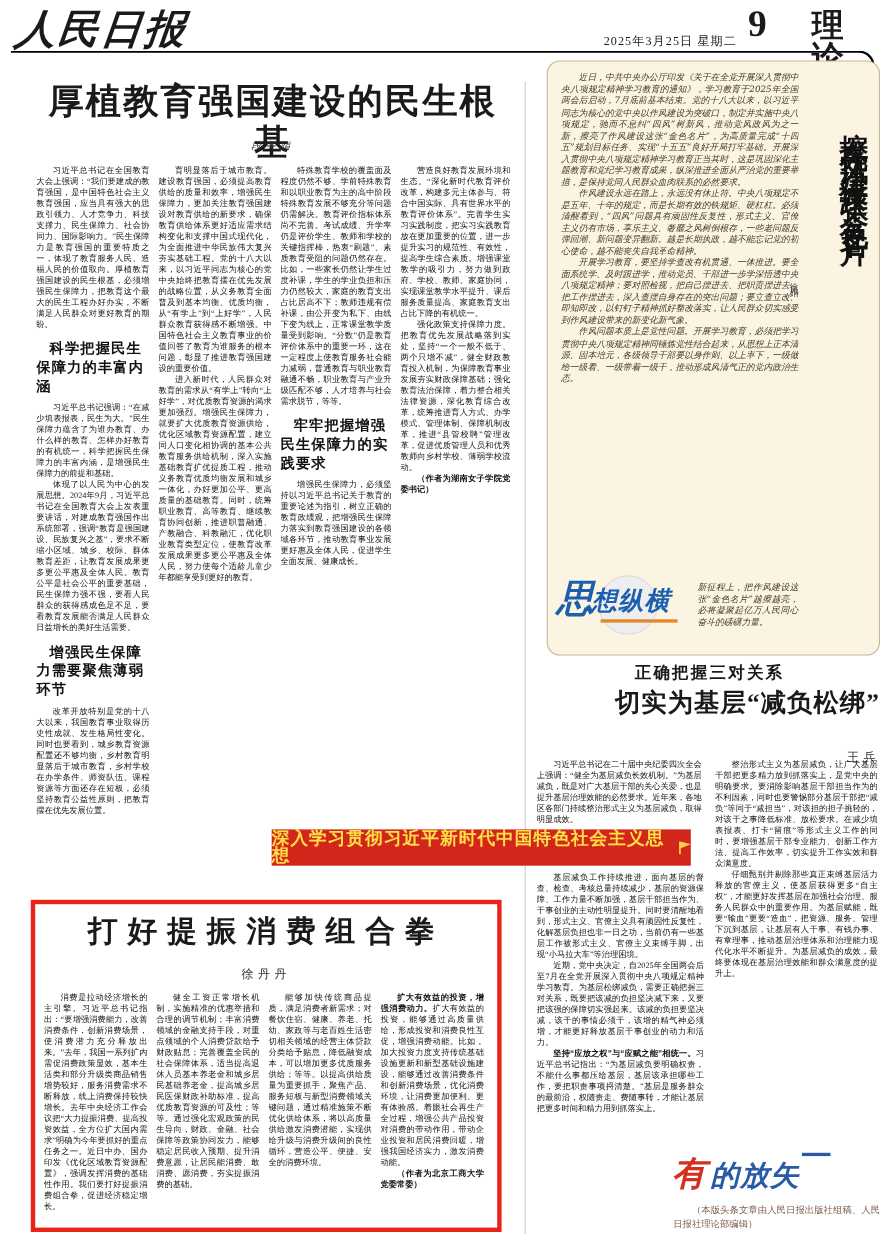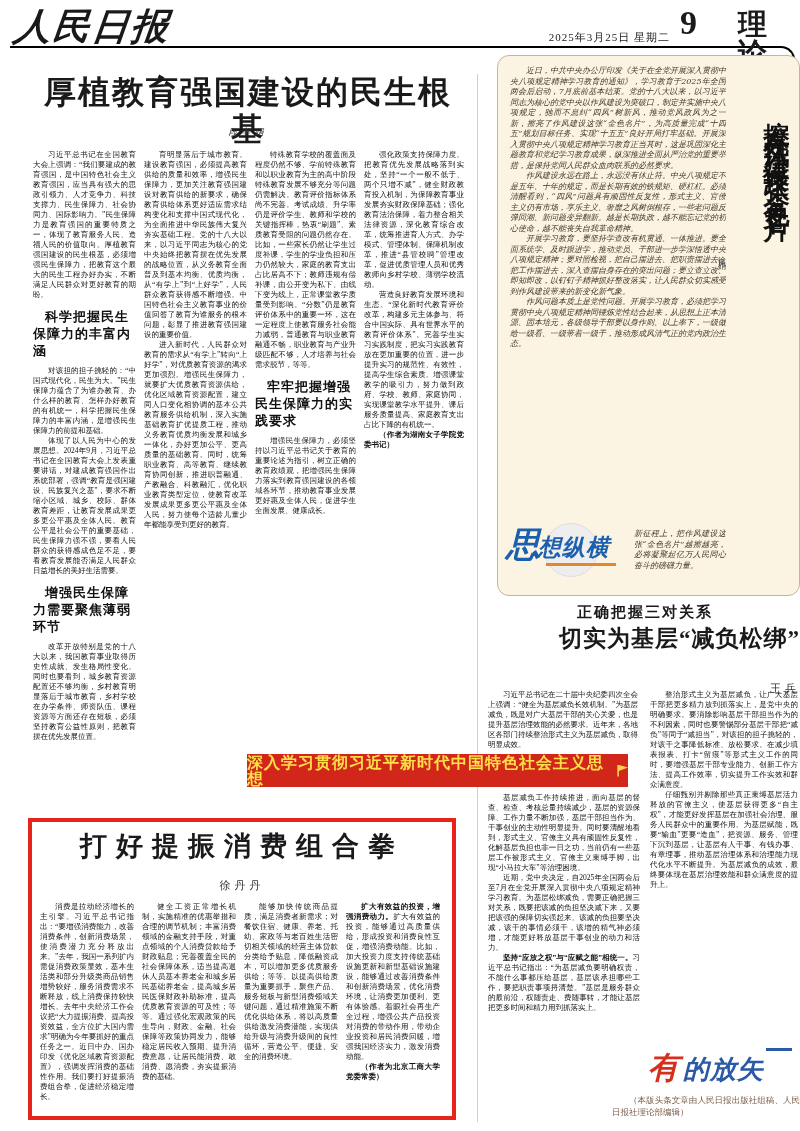--- a/index.html
+++ b/index.html
@@ -62,21 +62,21 @@
              font-size:11px;letter-spacing:4px;color:#333;}
   
   .red-box{position:absolute;left:28px;top:818px;width:428px;height:302px;
            border:4px solid #e8231a;box-sizing:border-box;z-index:3;background:#fff;}
   .rb-title{position:absolute;left:28px;top:832px;width:428px;text-align:center;
             font:700 27px/1.1 "Liberation Serif",serif;letter-spacing:9px;z-index:4;}
   .rb-author{position:absolute;left:28px;top:878px;width:428px;text-align:center;
              font-size:11px;letter-spacing:4px;color:#333;z-index:4;}
   .rb-col{z-index:4;}
   
-  .yd-logo{position:absolute;left:648px;top:1052px;width:150px;height:40px;}
+  .yd-logo{position:absolute;left:611px;top:1052px;width:150px;height:40px;}
   .yd-lead{font:italic 700 31px/1 "DejaVu Serif",serif;color:#d52f1e;}
   .yd-rest{font:italic 700 26px/1 "DejaVu Serif",serif;color:#2a5aa5;letter-spacing:1px;}
   .yd-tick{position:absolute;right:6px;top:-4px;width:26px;height:3px;background:#2a5aa5;}
   .note{position:absolute;left:612px;top:1094px;width:188px;font-size:8.5px;line-height:12px;
         color:#7b5b48;text-align:justify;}
   .note p{margin:0;text-indent:17px;}
   
   .vdivider{position:absolute;left:477px;top:74px;width:1px;height:1048px;background:#cfcfcf;z-index:1;}
 </style>
 </head>
@@ -90,37 +90,37 @@
   <div class="pagenum">9</div>
   <div class="section">理论</div>
 
   <div class="vdivider"></div>
 
   <div class="main-title">厚植教育强国建设的民生根基</div>
   <div class="main-author">段美娟</div>
   <div class="np-col" style="left:33px;top:150px;width:103px;height:660px">
       <p>习近平总书记在全国教育大会上强调：“我们要建成的教育强国，是中国特色社会主义教育强国，应当具有强大的思政引领力、人才竞争力、科技支撑力、民生保障力、社会协同力、国际影响力。”民生保障力是教育强国的重要特质之一，体现了教育服务人民、造福人民的价值取向。厚植教育强国建设的民生根基，必须增强民生保障力，把教育这个最大的民生工程办好办实，不断满足人民群众对更好教育的期盼。</p>
       <div class="subhead">科学把握民生保障力的丰富内涵</div>
-      <p>对该担的担子挑轻的：“中国式现代化，民生为大。”民生保障力蕴含了为谁办教育、办什么样的教育、怎样办好教育的有机统一，科学把握民生保障力的丰富内涵，是增强民生保障力的前提和基础。</p>
+      <p>习近平总书记强调：“在减少填表报表，民生为大。”民生保障力蕴含了为谁办教育、办什么样的教育、怎样办好教育的有机统一，科学把握民生保障力的丰富内涵，是增强民生保障力的前提和基础。</p>
       <p>体现了以人民为中心的发展思想。2024年9月，习近平总书记在全国教育大会上发表重要讲话，对建成教育强国作出系统部署，强调“教育是强国建设、民族复兴之基”，要求不断缩小区域、城乡、校际、群体教育差距，让教育发展成果更多更公平惠及全体人民。教育公平是社会公平的重要基础，民生保障力强不强，要看人民群众的获得感成色足不足，要看教育发展能否满足人民群众日益增长的美好生活需要。</p>
       <div class="subhead">增强民生保障力需要聚焦薄弱环节</div>
       <p>改革开放特别是党的十八大以来，我国教育事业取得历史性成就、发生格局性变化。同时也要看到，城乡教育资源配置还不够均衡，乡村教育明显落后于城市教育，乡村学校在办学条件、师资队伍、课程资源等方面还存在短板，必须坚持教育公益性原则，把教育摆在优先发展位置。</p>
     </div>
   <div class="np-col" style="left:144px;top:150px;width:103px;height:660px">
       <p>育明显落后于城市教育。建设教育强国，必须提高教育供给的质量和效率，增强民生保障力，更加关注教育强国建设对教育供给的新要求，确保教育供给体系更好适应需求结构变化和支撑中国式现代化，为全面推进中华民族伟大复兴夯实基础工程。党的十八大以来，以习近平同志为核心的党中央始终把教育摆在优先发展的战略位置，从义务教育全面普及到基本均衡、优质均衡，从“有学上”到“上好学”，人民群众教育获得感不断增强。中国特色社会主义教育事业的价值回答了教育为谁服务的根本问题，彰显了推进教育强国建设的重要价值。</p>
       <p>进入新时代，人民群众对教育的需求从“有学上”转向“上好学”，对优质教育资源的渴求更加强烈。增强民生保障力，就要扩大优质教育资源供给，优化区域教育资源配置，建立同人口变化相协调的基本公共教育服务供给机制，深入实施基础教育扩优提质工程，推动义务教育优质均衡发展和城乡一体化，办好更加公平、更高质量的基础教育。同时，统筹职业教育、高等教育、继续教育协同创新，推进职普融通、产教融合、科教融汇，优化职业教育类型定位，使教育改革发展成果更多更公平惠及全体人民，努力使每个适龄儿童少年都能享受到更好的教育。</p>
     </div>
   <div class="np-col" style="left:255px;top:150px;width:101px;height:602px">
       <p>特殊教育学校的覆盖面及程度仍然不够、学前特殊教育和以职业教育为主的高中阶段特殊教育发展不够充分等问题仍需解决。教育评价指标体系尚不完善。考试成绩、升学率仍是评价学生、教师和学校的关键指挥棒，热衷“刷题”、素质教育受阻的问题仍然存在。比如，一些家长仍然让学生过度补课，学生的学业负担和压力仍然较大，家庭的教育支出占比居高不下；教师违规有偿补课，由公开变为私下、由线下变为线上，正常课堂教学质量受到影响。“分数”仍是教育评价体系中的重要一环，这在一定程度上使教育服务社会能力减弱，普通教育与职业教育融通不畅，职业教育与产业升级匹配不够，人才培养与社会需求脱节，等等。</p>
       <div class="subhead">牢牢把握增强民生保障力的实践要求</div>
       <p>增强民生保障力，必须坚持以习近平总书记关于教育的重要论述为指引，树立正确的教育政绩观，把增强民生保障力落实到教育强国建设的各领域各环节，推动教育事业发展更好惠及全体人民，促进学生全面发展、健康成长。</p>
     </div>
   <div class="np-col" style="left:364px;top:150px;width:100px;height:602px">
+      <p>营造良好教育发展环境和生态。“深化新时代教育评价改革，构建多元主体参与、符合中国实际、具有世界水平的教育评价体系”。完善学生实习实践制度，把实习实践教育放在更加重要的位置，进一步提升实习的规范性、有效性，提高学生综合素质。增强课堂教学的吸引力，努力做到政府、学校、教师、家庭协同，实现课堂教学水平提升、课后服务质量提高、家庭教育支出占比下降的有机统一。</p>
       <p>强化政策支持保障力度。把教育优先发展战略落到实处，坚持“一个一般不低于、两个只增不减”，健全财政教育投入机制，为保障教育事业发展夯实财政保障基础；强化教育法治保障，着力整合相关法律资源，深化教育综合改革，统筹推进育人方式、办学模式、管理体制、保障机制改革，推进“县管校聘”管理改革，促进优质管理人员和优秀教师向乡村学校、薄弱学校流动。</p>
-      <p>营造良好教育发展环境和生态。“深化新时代教育评价改革，构建多元主体参与、符合中国实际、具有世界水平的教育评价体系”。完善学生实习实践制度，把实习实践教育放在更加重要的位置，进一步提升实习的规范性、有效性，提高学生综合素质。增强课堂教学的吸引力，努力做到政府、学校、教师、家庭协同，实现课堂教学水平提升、课后服务质量提高、家庭教育支出占比下降的有机统一。</p>
       <p class="attr">（作者为湖南女子学院党委书记）</p>
     </div>
 
   <div class="banner">
     <span>深入学习贯彻习近平新时代中国特色社会主义思想</span>
     <span class="flag"></span>
   </div>
 
   <div class="cream-box"></div>
   <div class="cream-text">

